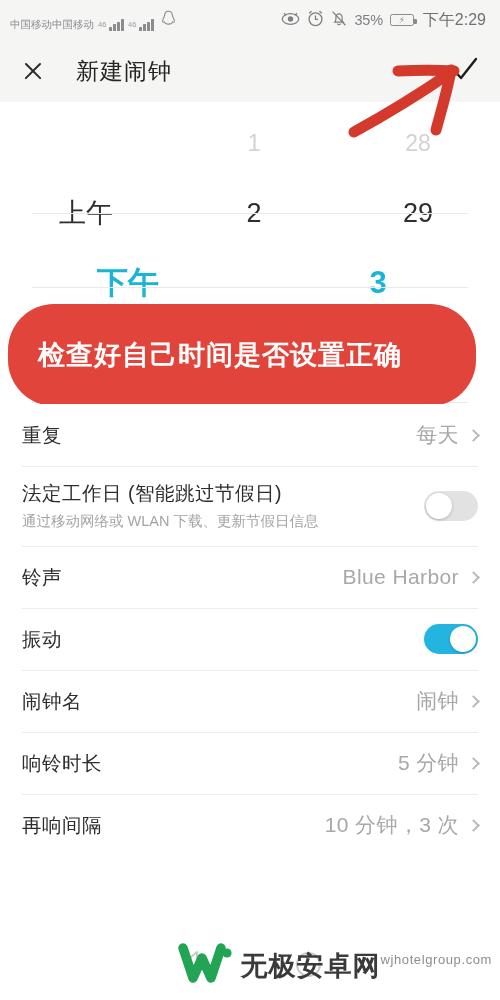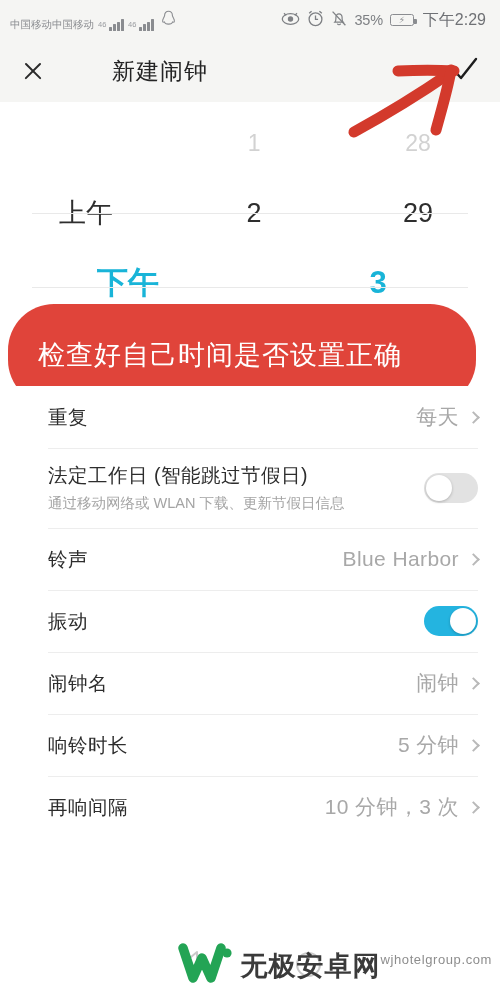--- a/index.html
+++ b/index.html
@@ -37,21 +37,20 @@
     content:""; position:absolute; right:-4px; top:3.5px;
     width:2.5px; height:5px; background:#8a8c90; border-radius:0 1px 1px 0;
   }
   .batt .blt { font-size:9px; color:#8a8c90; line-height:1; }
 
   
   .appbar {
     height:62px; background:#f5f5f3;
     display:flex; align-items:center; padding:0 20px;
     position:relative;
-    gap:36px;
   }
   .appbar .title { font-size:23px; color:#252525; margin-left:30px; letter-spacing:1px; }
   .icon-close { width:26px; height:26px; position:relative; cursor:pointer; }
   .icon-close:before, .icon-close:after {
     content:""; position:absolute; left:2px; top:12px; width:22px; height:2.2px;
     background:#2b2b2b; border-radius:1px;
   }
   .icon-close:before { transform:rotate(45deg); }
   .icon-close:after  { transform:rotate(-45deg); }
   .icon-check { position:absolute; right:20px; top:50%; transform:translateY(-50%); width:34px; height:34px; cursor:pointer; }
@@ -72,25 +71,25 @@
   }
   .pk-line.top { top:111px; }
   .pk-line.bot { top:185px; }
   .pk-line.bot2 { top:300px; }
 
   
   .banner {
     position:absolute; left:8px; top:304px; width:468px; height:102px;
     background:#e0443a; border-radius:46px;
     display:flex; align-items:center; padding:0 30px;
-    color:#ffffff; font-size:27px; line-height:1.35; letter-spacing:1px;
-  }
-
-  
-  .list { position:absolute; top:386px; left:0; right:0; background:#fff;padding-left:26px; }
+    color:#ffffff; font-size:27px; line-height:1.35; letter-spacing:1px;font-weight:bold;
+  }
+
+  
+  .list { position:absolute; top:404px; left:0; right:0; background:#fff; }
   .item {
     position:relative; display:flex; align-items:center; justify-content:space-between;
     padding:0 22px; min-height:62px;
   }
   .item + .item:before {
     content:""; position:absolute; left:22px; right:22px; top:0; height:1px; background:#ededed;
   }
   .item .lbl { font-size:19.5px; color:#2d2d2d; letter-spacing:.5px; }
   .item .sub { font-size:14.5px; color:#a4a4a4; line-height:1.45; margin-top:4px; max-width:330px; }
   .item .left { padding:14px 0; }

